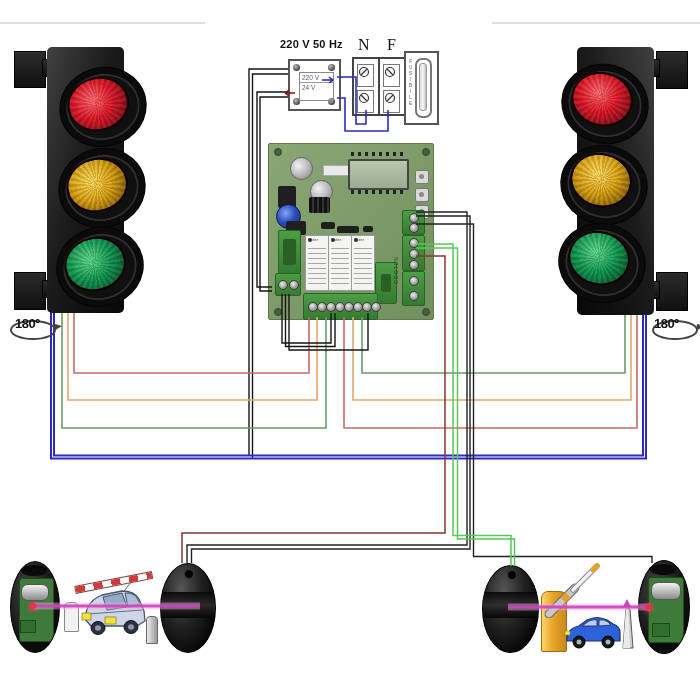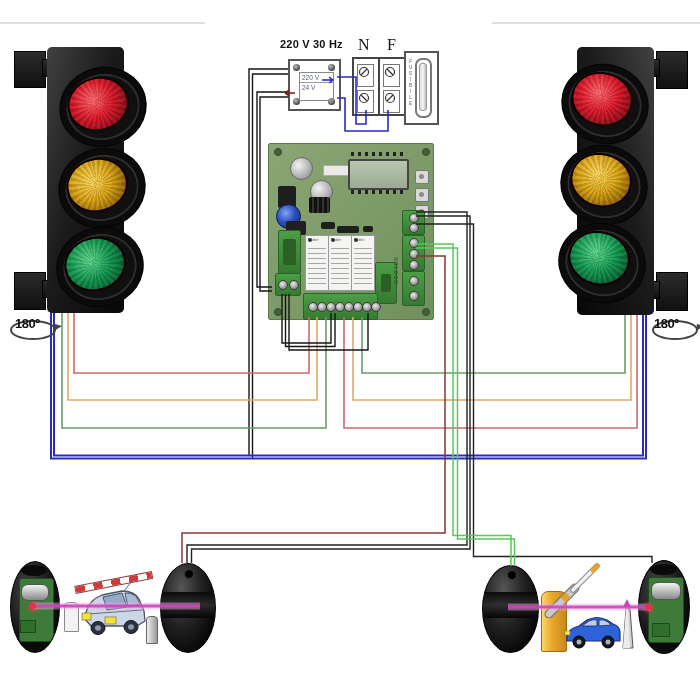--- a/index.html
+++ b/index.html
@@ -83,21 +83,21 @@
         border:1px solid #666;border-radius:4px 4px 1px 1px;z-index:15;}
 </style>
 </head>
 <body>
 
 <div id="stage">
 
   <div class="abs" style="left:0;top:22px;width:205px;height:2px;background:rgba(0,0,0,.13);z-index:10;"></div>
   <div class="abs" style="left:492px;top:22px;width:208px;height:2px;background:rgba(0,0,0,.13);z-index:10;"></div>
 
-  <div class="abs supply-label">220 V 30 Hz</div>
+  <div class="abs supply-label">220 V 50 Hz</div>
 
   <div class="abs tbox">
     <div class="abs tscrew" style="left:3px;top:3px;"></div>
     <div class="abs tscrew" style="left:38px;top:3px;"></div>
     <div class="abs tscrew" style="left:3px;top:37px;"></div>
     <div class="abs tscrew" style="left:38px;top:37px;"></div>
     <div class="abs innerbox">
       <div class="ib-row first">220 V</div>
       <div class="ib-row">24 V</div>
     </div>

